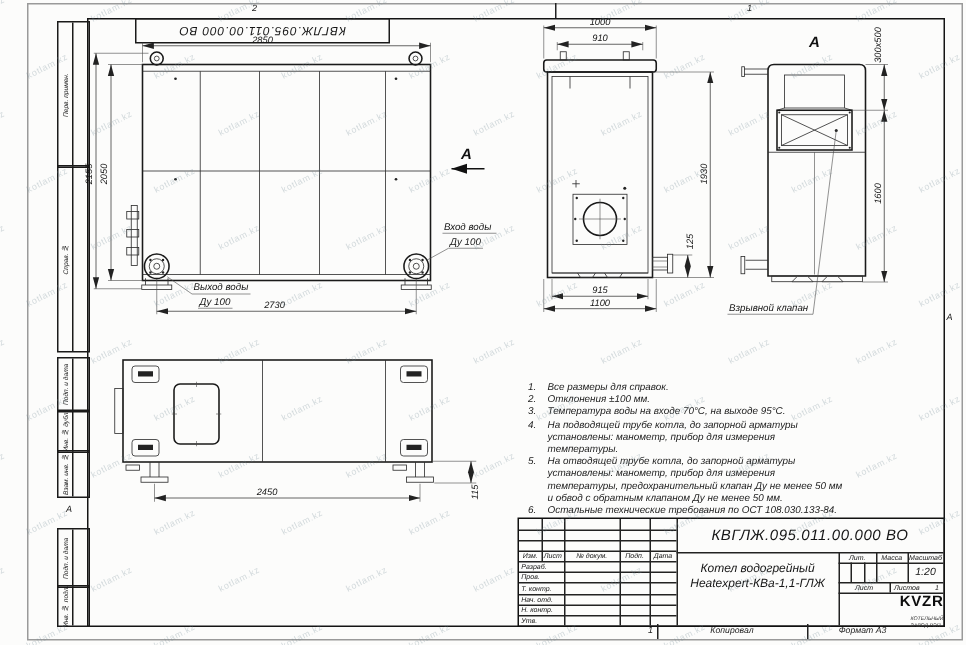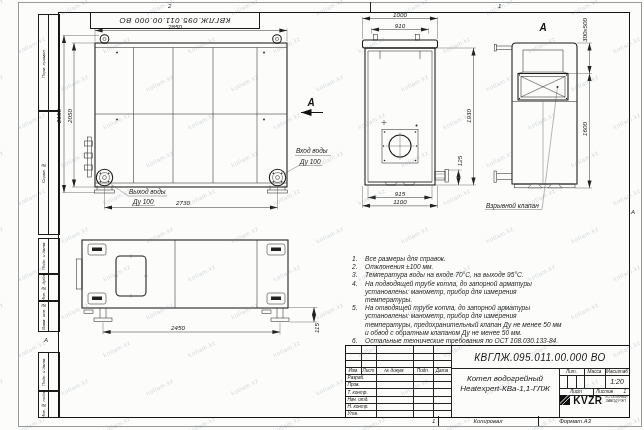--- a/index.html
+++ b/index.html
@@ -25,21 +25,21 @@
   .note .t{flex:1;}
   #tblock{position:absolute;left:345px;top:345px;width:283px;height:71px;border:1.4px solid #111;}
   .tcell{position:absolute;display:flex;align-items:center;justify-content:center;font:italic 4.7px "Liberation Sans",sans-serif;white-space:nowrap;}
   .tlab{position:absolute;font:italic 4.7px "Liberation Sans",sans-serif;white-space:nowrap;}
   .des{position:absolute;left:105px;top:0;width:178px;height:22px;display:flex;align-items:center;justify-content:center;
        font:italic 10px "Liberation Sans",sans-serif;letter-spacing:0.4px;}
   .nm{position:absolute;left:105px;top:22px;width:108px;height:49px;text-align:center;padding-top:6px;box-sizing:border-box;
       font:italic 8px/10px "Liberation Sans",sans-serif;}
   .scaleval{position:absolute;left:259px;top:29px;width:24px;height:13px;display:flex;align-items:center;justify-content:center;
             font:italic 7px "Liberation Sans",sans-serif;}
-  .logo{position:absolute;left:213px;top:49px;width:70px;height:22px;display:flex;align-items:flex-start;justify-content:center;gap:3px;}
+  .logo{position:absolute;left:213px;top:49px;width:70px;height:22px;display:flex;align-items:flex-end;justify-content:center;gap:3px;flex-direction:column;}
   .logo-glyph{width:10px;height:10px;background:linear-gradient(135deg,#111 38%,#fff 42%,#111 47%,#111 55%,#fff 59%,#111 63%);}
   .logo-word{font:700 10px "Liberation Sans",sans-serif;letter-spacing:0.5px;color:#0d0d0d;}
   .logo-sub{font:italic 3.5px/4.2px "Liberation Sans",sans-serif;color:#333;}
   .copylab{position:absolute;font:italic 5.8px "Liberation Sans",sans-serif;color:#1c1c1c;}
   #wm{position:absolute;left:0;top:0;width:644px;height:430px;pointer-events:none;z-index:9;overflow:hidden;}
   .wmt{position:absolute;transform:rotate(-27deg);font:6px "Liberation Sans",sans-serif;color:rgba(115,140,150,0.30);letter-spacing:0.5px;white-space:nowrap;}
   svg .ol{stroke:#1a1a1a;stroke-width:1.05;fill:none;}
   svg .tl{stroke:#2e2e2e;stroke-width:0.55;fill:none;}
   svg .xl{stroke:#4a4a4a;stroke-width:0.4;fill:none;}
   svg .dl{stroke:#333;stroke-width:0.5;fill:none;}

